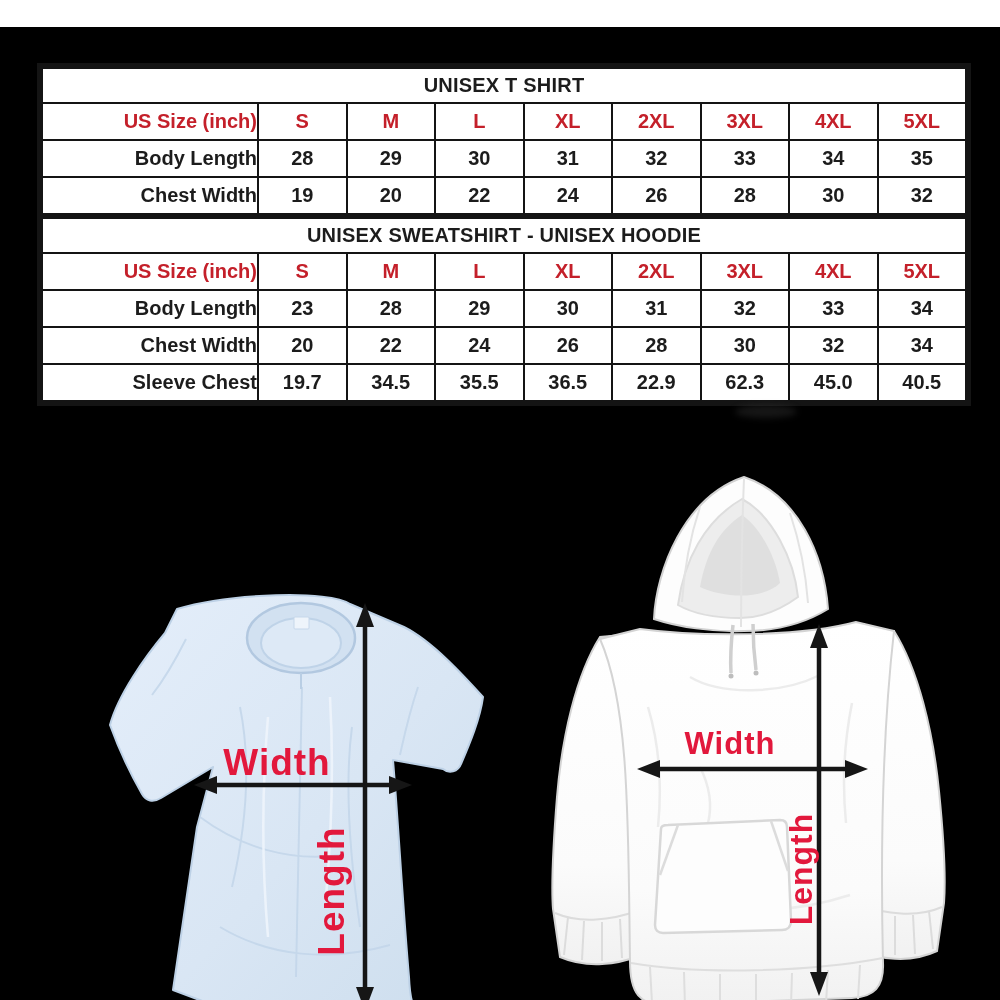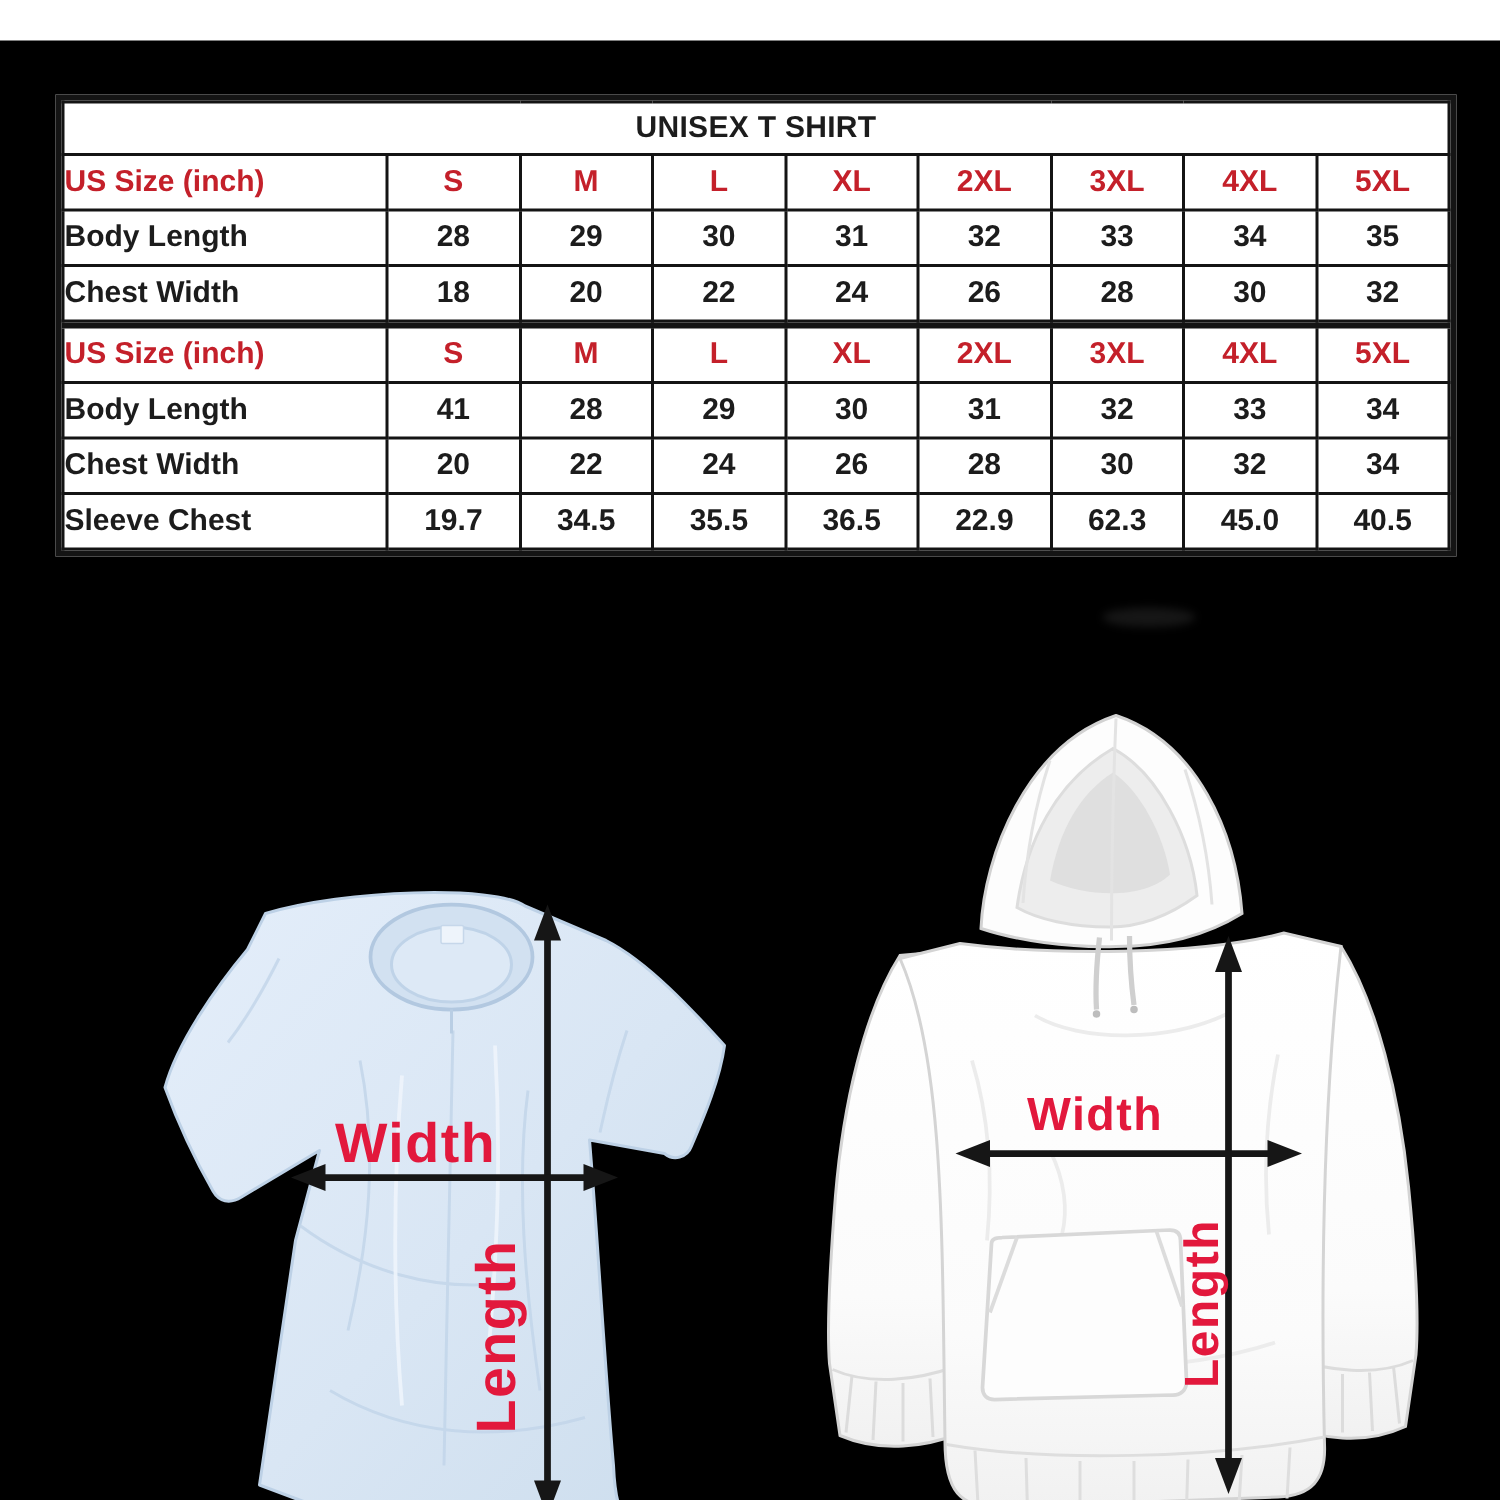--- a/index.html
+++ b/index.html
@@ -16,21 +16,21 @@
   }
   .size-chart table{
     border-collapse:collapse;width:100%;table-layout:fixed;
   }
   .size-chart td{
     border:2px solid #141414;
     text-align:center;vertical-align:middle;
     font-weight:bold;font-size:20px;color:#1c1c1c;
     height:35px;padding:0;white-space:nowrap;overflow:hidden;
   }
-  .size-chart td.col-label{text-align:left;}
+  .size-chart td.col-label{text-align:right;}
   .size-chart col.c-label{width:216px;}
   .size-chart tr.title-row td{
     height:33px;font-size:20px;letter-spacing:0.2px;
   }
   .size-chart tr.size-row td{color:#c4202a;}
   .size-chart table.second{border-top:4px solid #141414;}
 
   
   .smudge{
     position:absolute;left:735px;top:378px;width:62px;height:13px;border-radius:50%;
@@ -92,21 +92,21 @@
         <td>29</td>
         <td>30</td>
         <td>31</td>
         <td>32</td>
         <td>33</td>
         <td>34</td>
         <td>35</td>
       </tr>
       <tr>
         <td class="col-label">Chest Width</td>
-        <td>18</td>
+        <td>19</td>
         <td>20</td>
         <td>22</td>
         <td>24</td>
         <td>26</td>
         <td>28</td>
         <td>30</td>
         <td>32</td>
       </tr>
     </tbody>
       </table>
@@ -117,34 +117,37 @@
           <col>
           <col>
           <col>
           <col>
           <col>
           <col>
           <col>
           <col>
         </colgroup>
       <tbody>
+          <tr class="title-row">
+        <td colspan="9">UNISEX SWEATSHIRT - UNISEX HOODIE</td>
+      </tr>
       <tr class="size-row">
         <td class="col-label">US Size (inch)</td>
         <td>S</td>
         <td>M</td>
         <td>L</td>
         <td>XL</td>
         <td>2XL</td>
         <td>3XL</td>
         <td>4XL</td>
         <td>5XL</td>
       </tr>
       <tr>
         <td class="col-label">Body Length</td>
-        <td>41</td>
+        <td>23</td>
         <td>28</td>
         <td>29</td>
         <td>30</td>
         <td>31</td>
         <td>32</td>
         <td>33</td>
         <td>34</td>
       </tr>
       <tr>
         <td class="col-label">Chest Width</td>

